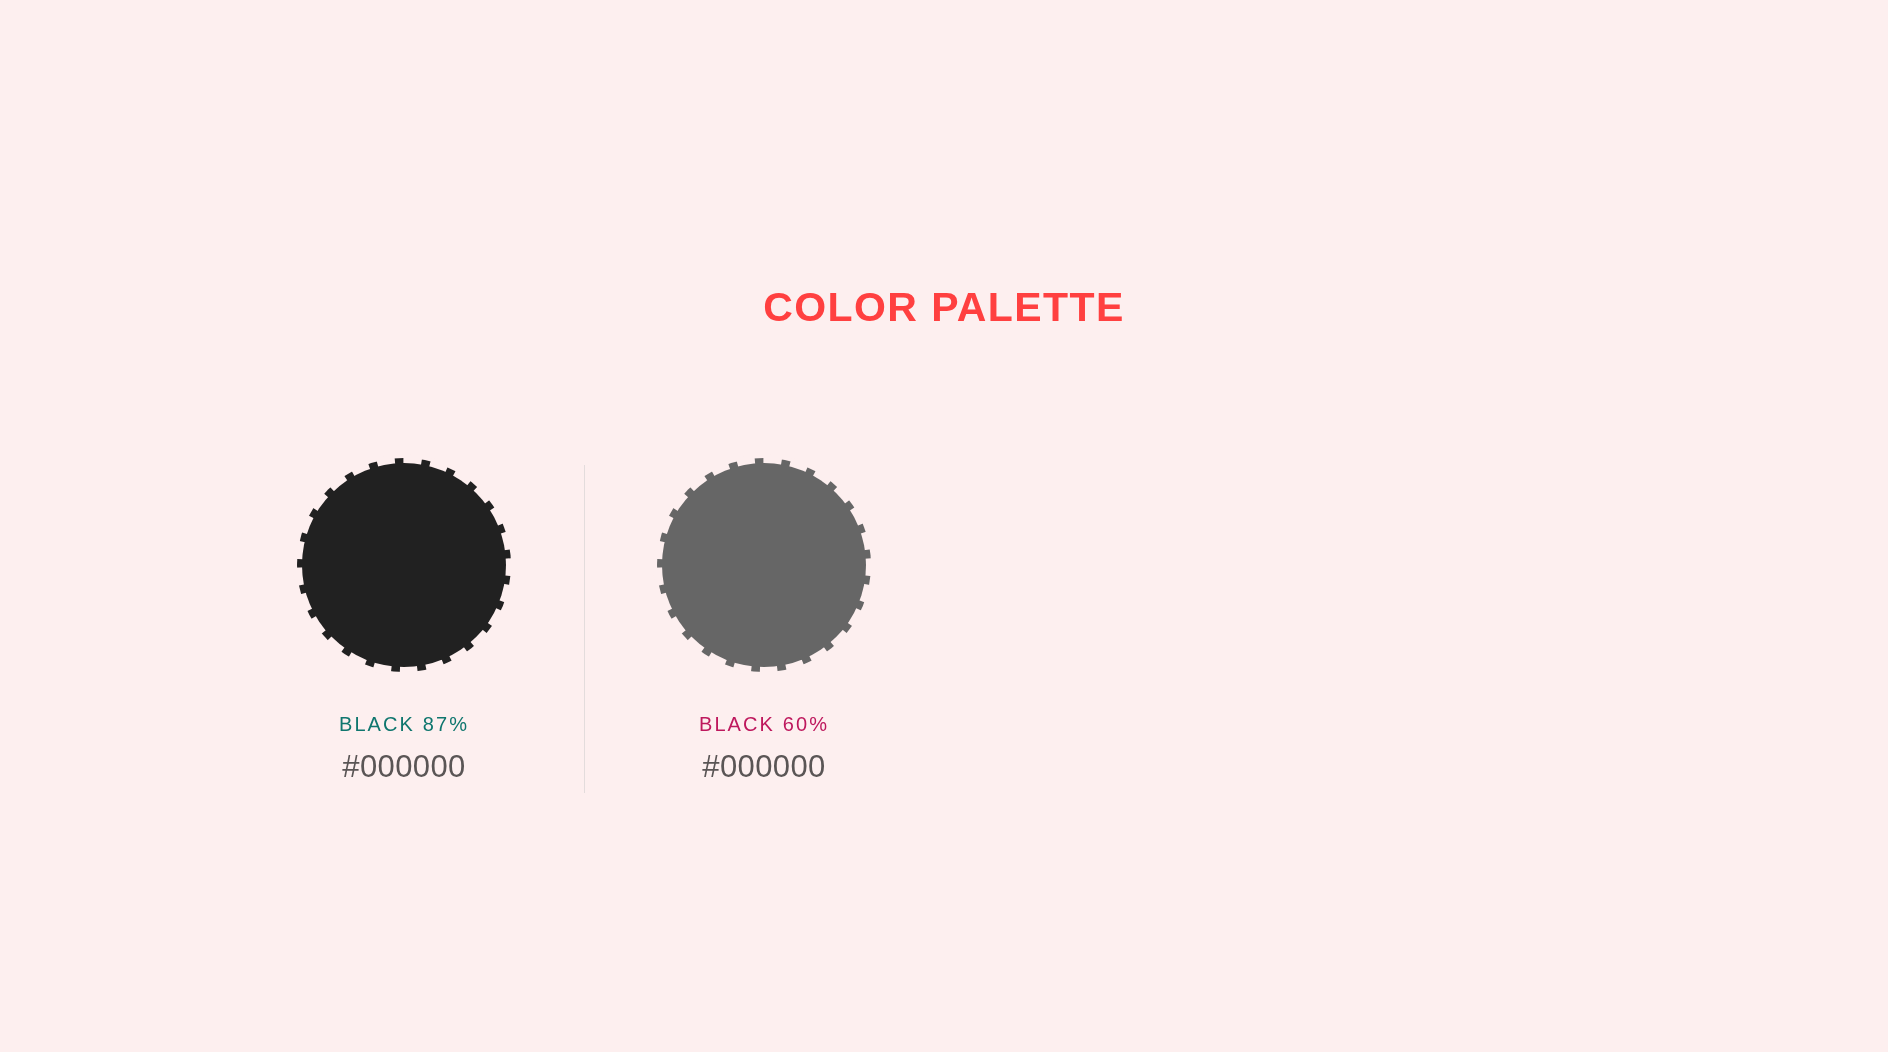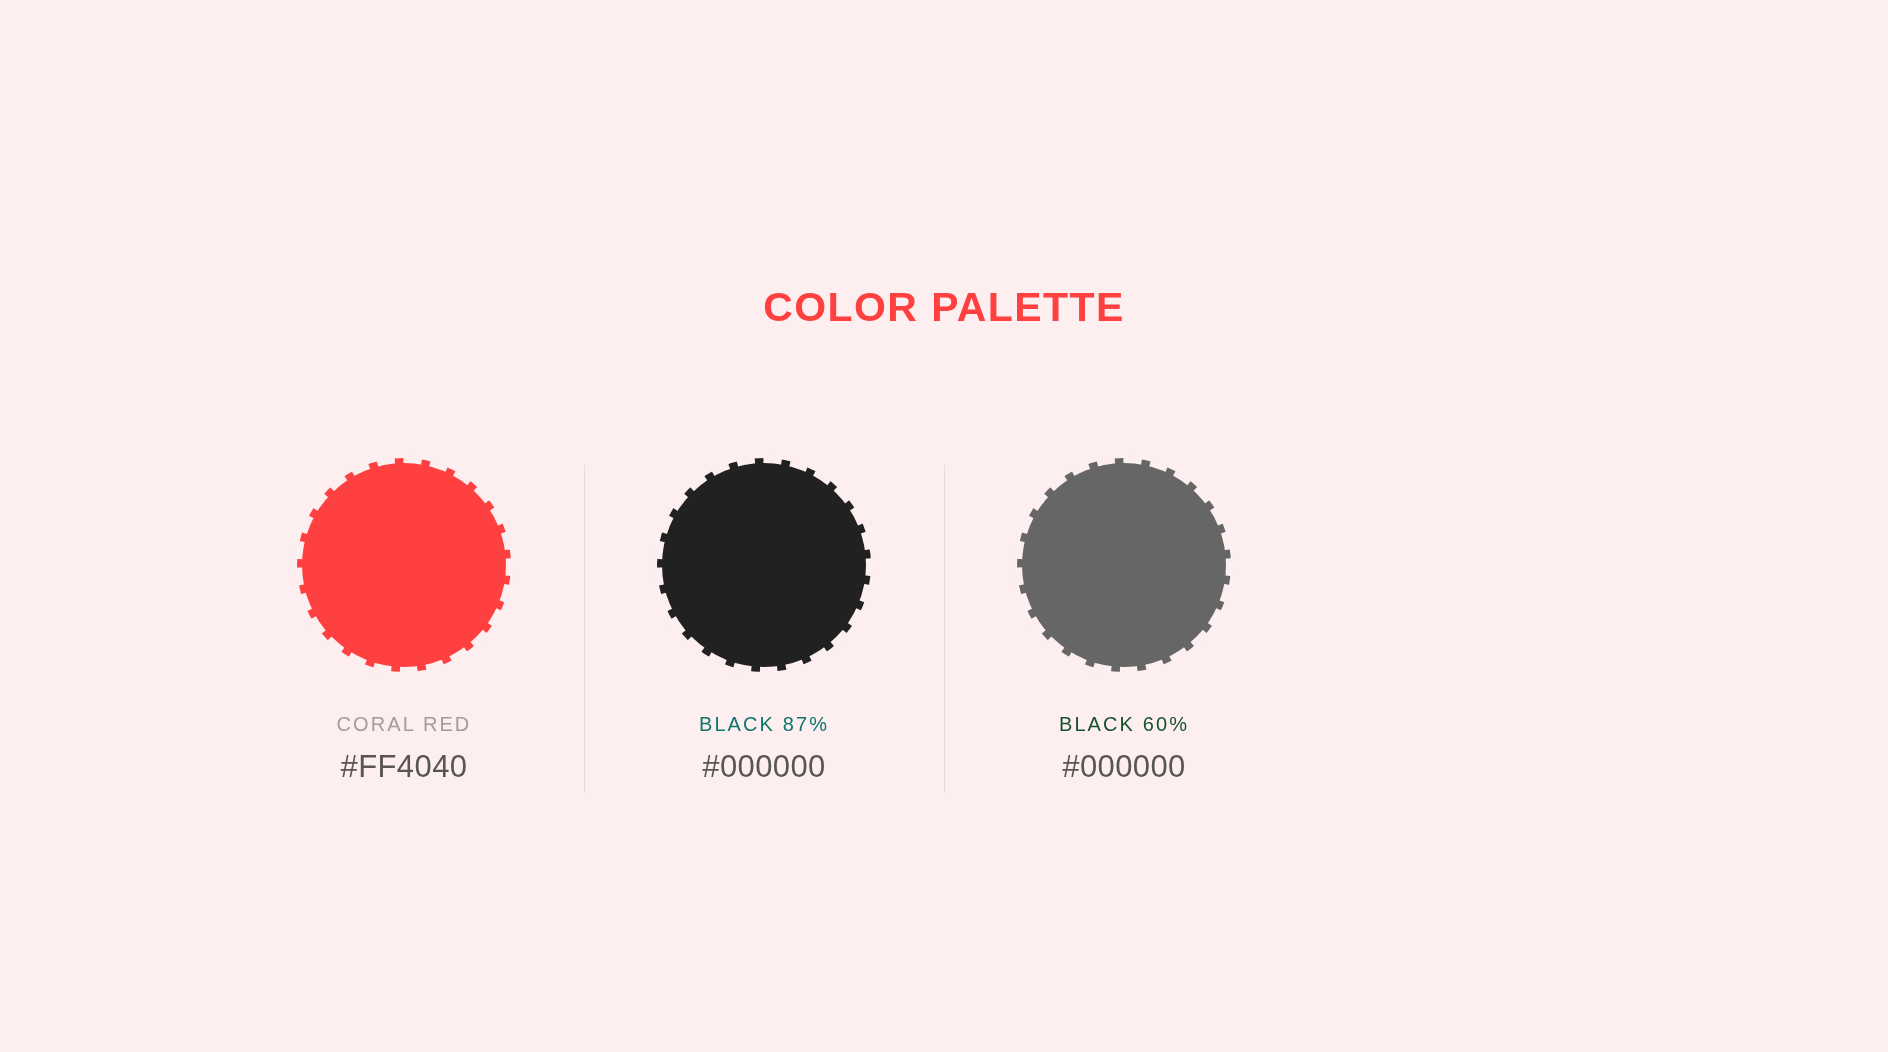--- a/index.html
+++ b/index.html
@@ -117,42 +117,34 @@
 </style>
 </head>
 <body style="background: rgb(253, 239, 239);">
 
 <div class="stage">
 
   <h1 class="palette-title" style="color: rgb(255, 64, 64);">COLOR PALETTE</h1>
 
   <div class="swatch-grid">
 
-    <div class="swatch-card">
-      <div class="swatch-circle-wrap">
-        <div class="swatch-circle" style="background: rgb(255, 64, 64);"></div>
-        <div class="swatch-ring" style="border-color: rgb(253, 239, 239);"></div>
-      </div>
-      <div class="swatch-name" style="color: rgb(165, 155, 155);">CORAL RED</div>
-      <div class="swatch-hex" style="color: rgb(90, 85, 85);">#FF4040</div>
-    </div>
 
 
     <div class="swatch-card">
       <div class="swatch-circle-wrap">
         <div class="swatch-circle" style="background: rgb(33, 33, 33);"></div>
         <div class="swatch-ring" style="border-color: rgb(253, 239, 239);"></div>
       </div>
       <div class="swatch-name" style="color: #0f766e;">BLACK 87%</div>
       <div class="swatch-hex" style="color: rgb(90, 85, 85);">#000000</div>
     </div>
 
     <div class="swatch-card">
       <div class="swatch-circle-wrap">
         <div class="swatch-circle" style="background: rgb(102, 102, 102);"></div>
         <div class="swatch-ring" style="border-color: rgb(253, 239, 239);"></div>
       </div>
-      <div class="swatch-name" style="color: #14532d;">BLACK 60%</div>
+      <div class="swatch-name" style="color: #be185d;">BLACK 60%</div>
       <div class="swatch-hex" style="color: rgb(90, 85, 85);">#000000</div>
     </div>
 
   </div>
 </div>
 
 </body></html>

